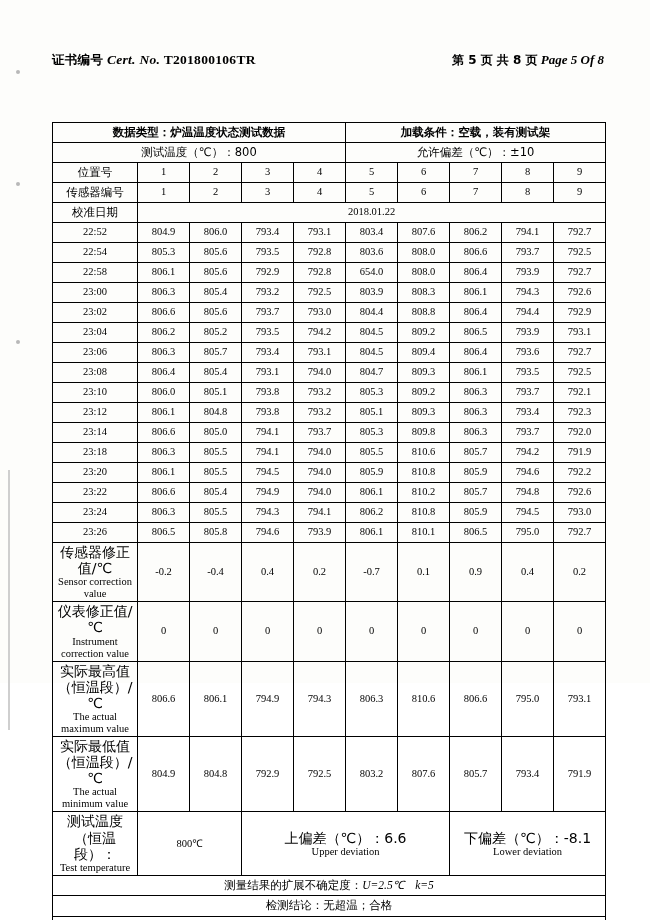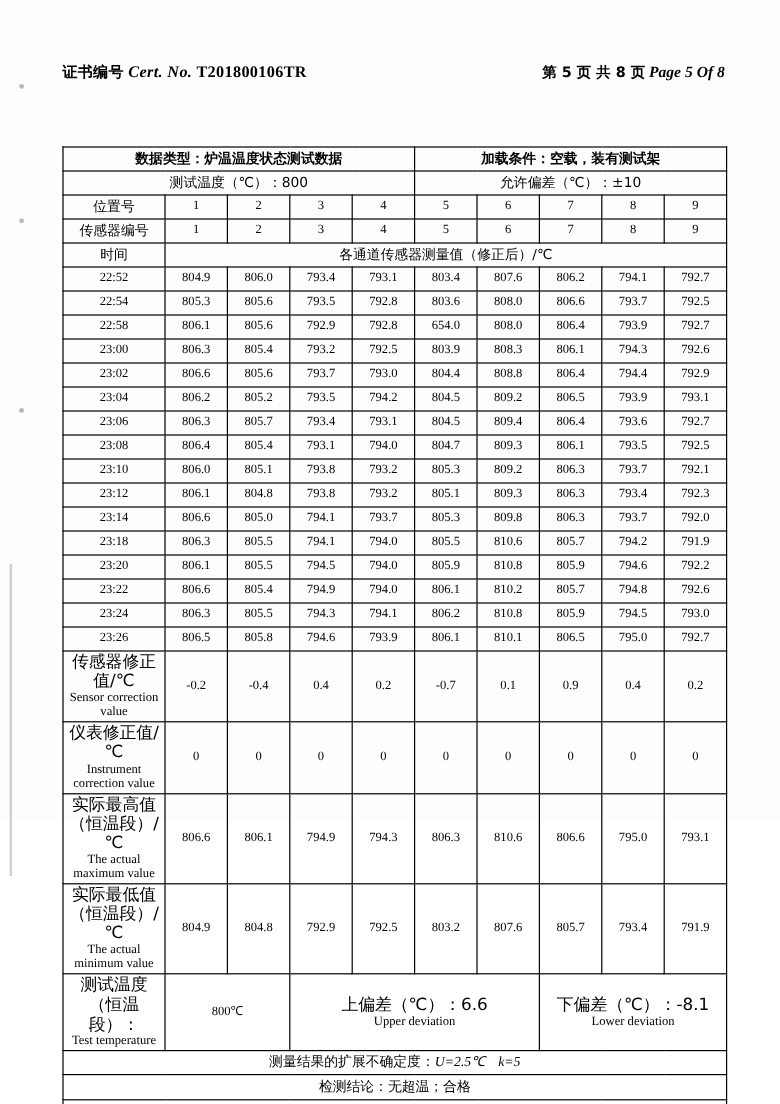--- a/index.html
+++ b/index.html
@@ -147,22 +147,22 @@
         <td class="num">2</td>
         <td class="num">3</td>
         <td class="num">4</td>
         <td class="num">5</td>
         <td class="num">6</td>
         <td class="num">7</td>
         <td class="num">8</td>
         <td class="num">9</td>
       </tr>
       <tr class="h20">
-        <td class="ttl">时间</td>
-        <td colspan="9" class="ttl">各通道传感器测量值（修正后）/℃</td>
+        <td class="ttl">校准日期</td>
+        <td colspan="9" class="num">2018.01.22</td>
       </tr>
 
       <tr>
         <td class="num">22:52</td>
         <td class="num">804.9</td>
         <td class="num">806.0</td>
         <td class="num">793.4</td>
         <td class="num">793.1</td>
         <td class="num">803.4</td>
         <td class="num">807.6</td>

